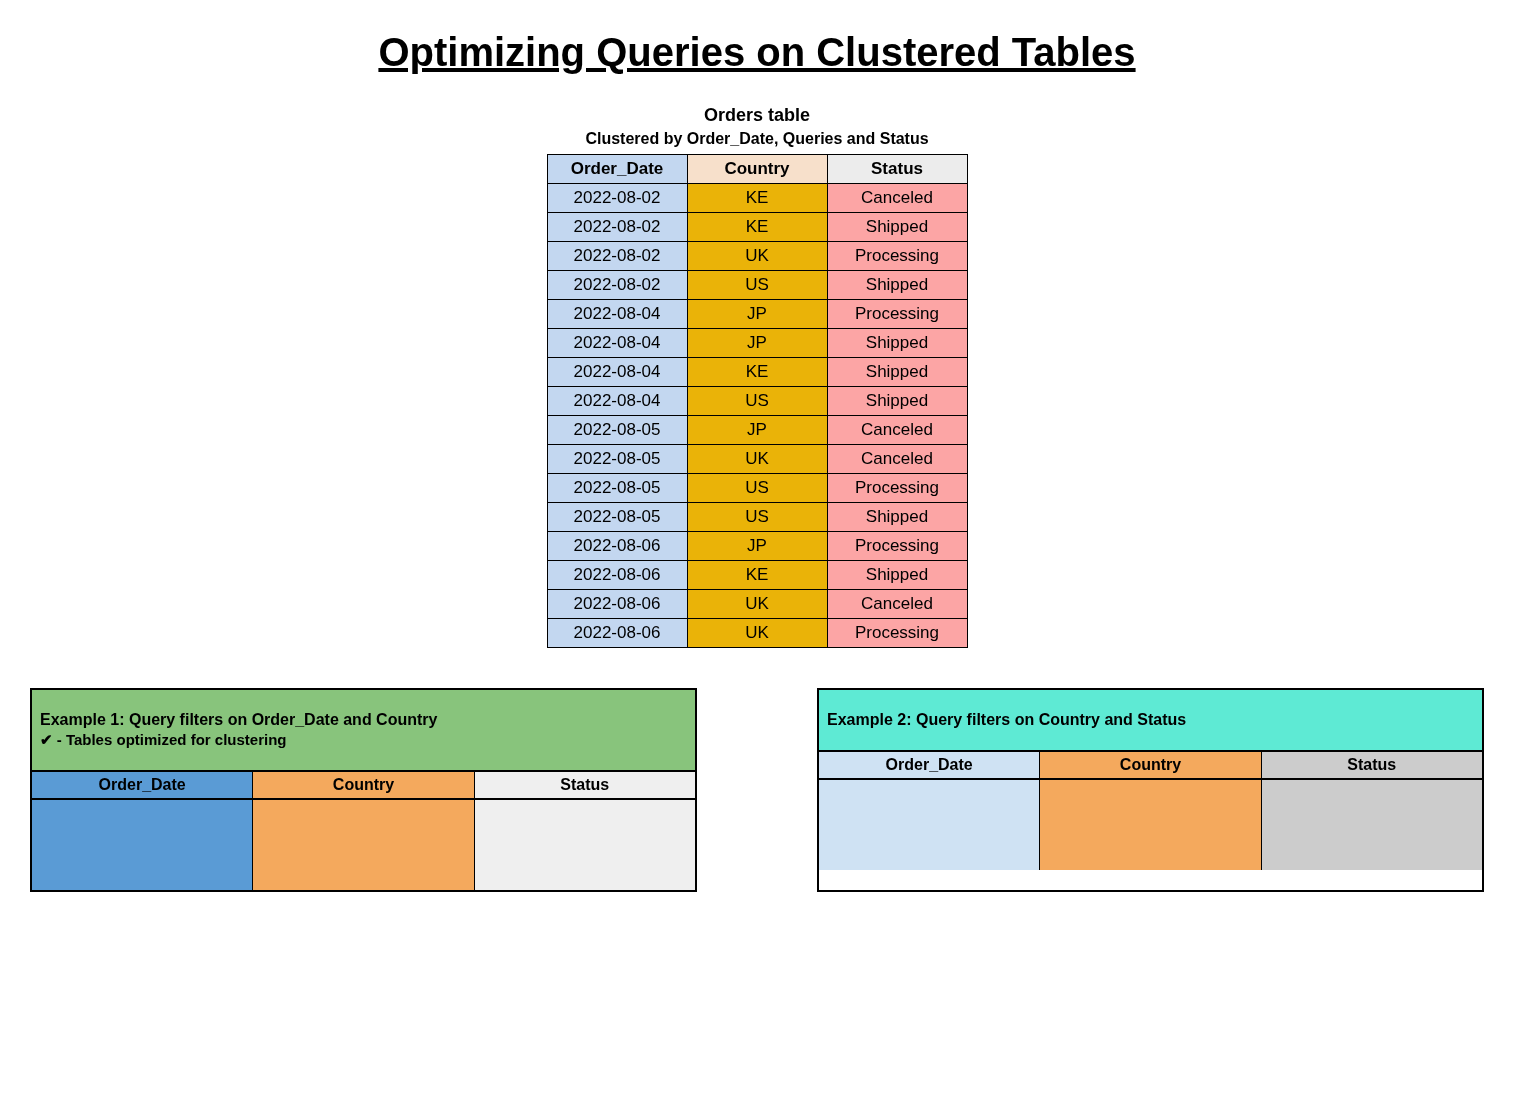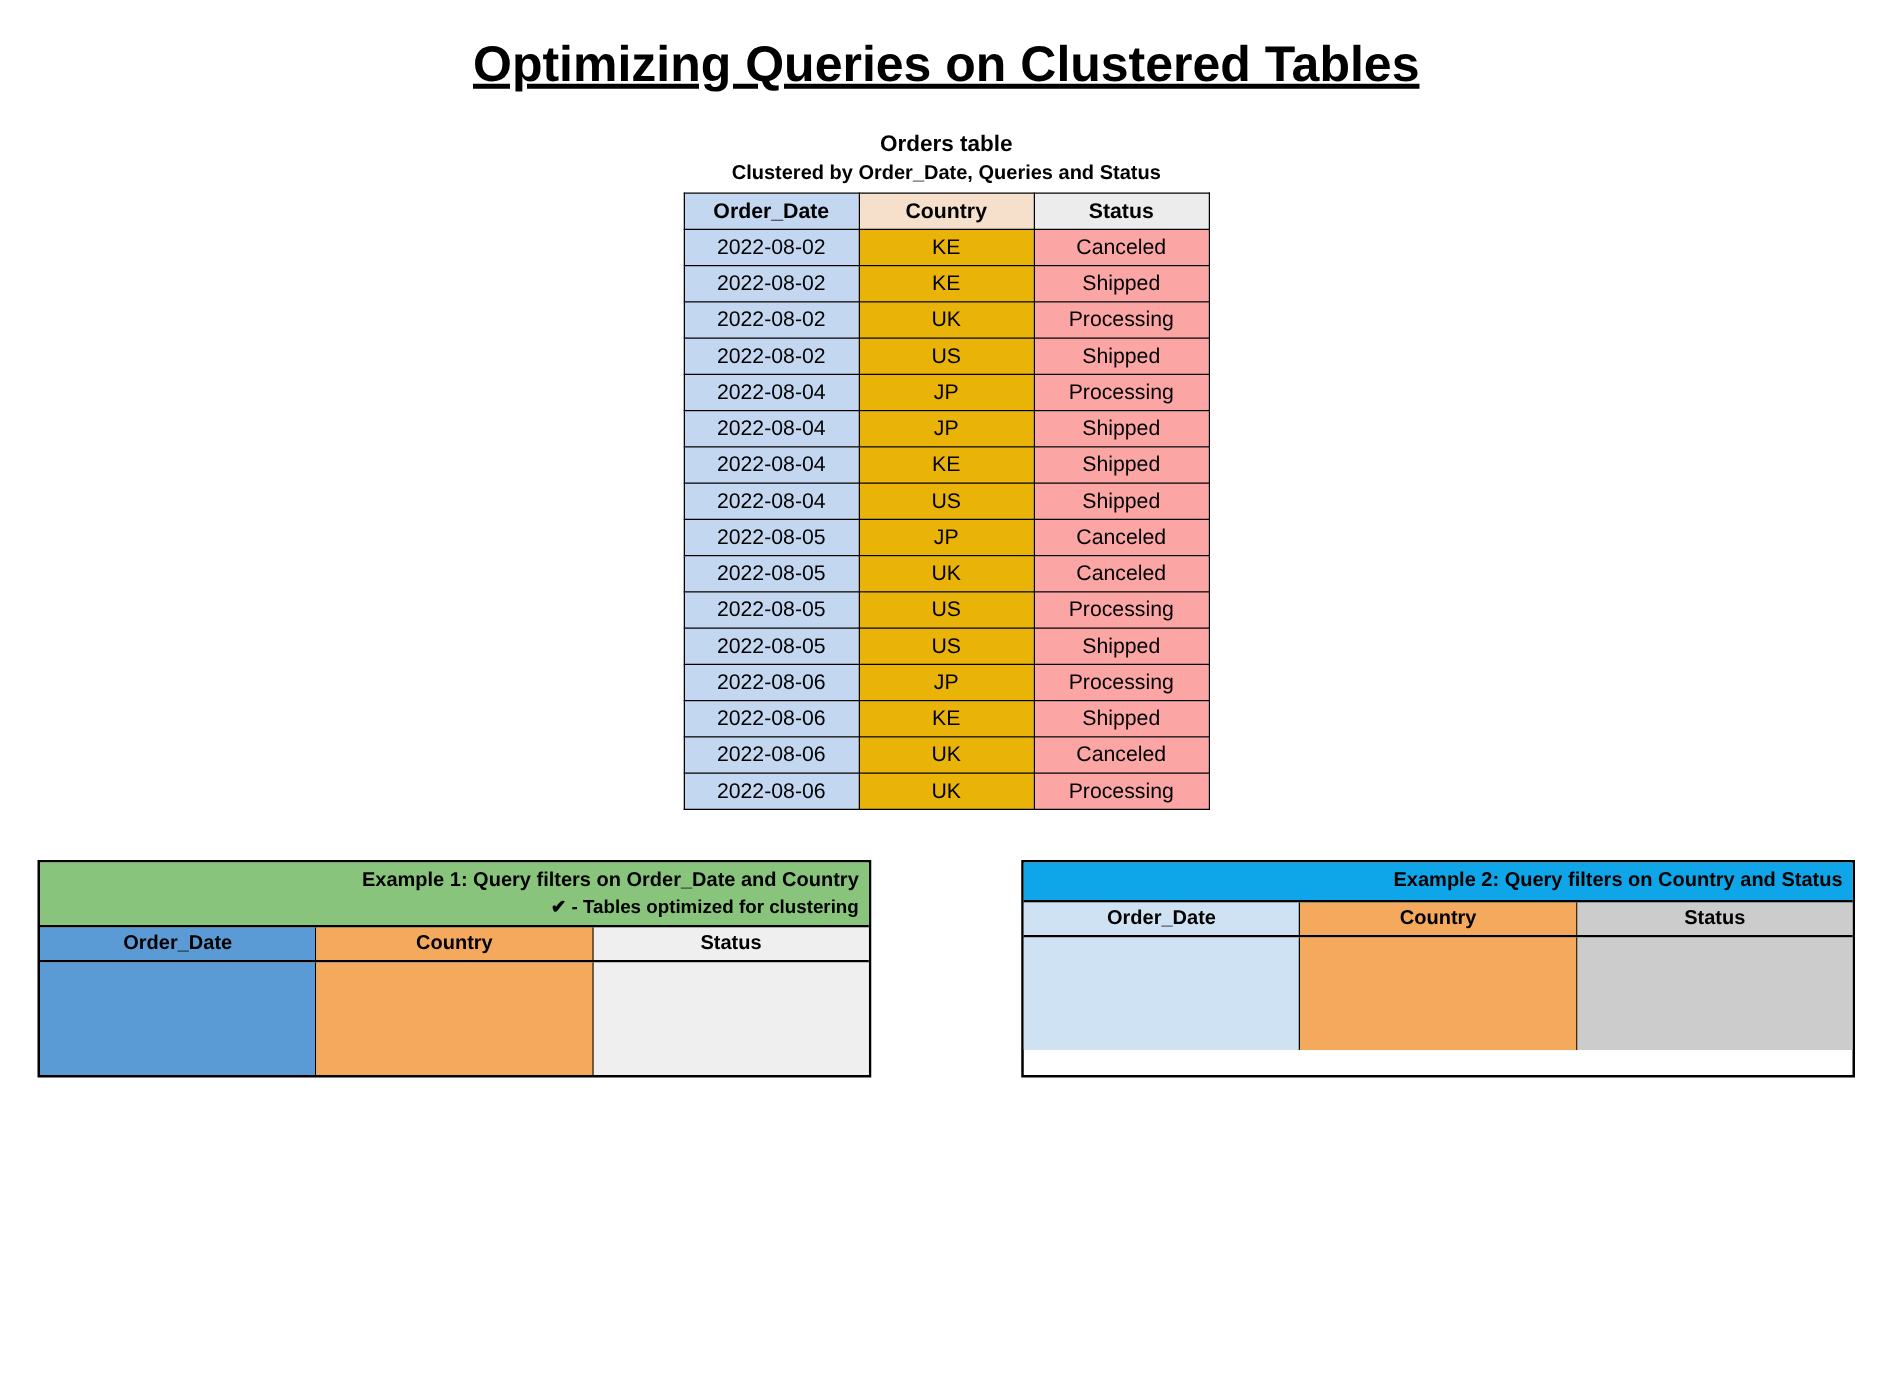--- a/index.html
+++ b/index.html
@@ -57,28 +57,28 @@
   .examples {
     display: flex;
     justify-content: space-between;
     gap: 120px;
   }
   .example {
     flex: 1;
     border: 2px solid #000;
   }
   .ex-header {
-    padding: 6px 8px;
-    text-align: right;
+    padding: 21px 8px;
+    text-align: left;
     font-weight: 700;
     font-size: 16px;
     border-bottom: 2px solid #000;
   }
   .ex-header-green { background: #88c47c; }
-  .ex-header-red   { background: #0ea5e9; }
+  .ex-header-red   { background: #5eead4; }
   .ex-sub {
     font-weight: 700;
     font-size: 15px;
     margin-top: 2px;
   }
   .ex-cols {
     display: flex;
     border-bottom: 2px solid #000;
   }
   .ex-cols div {

